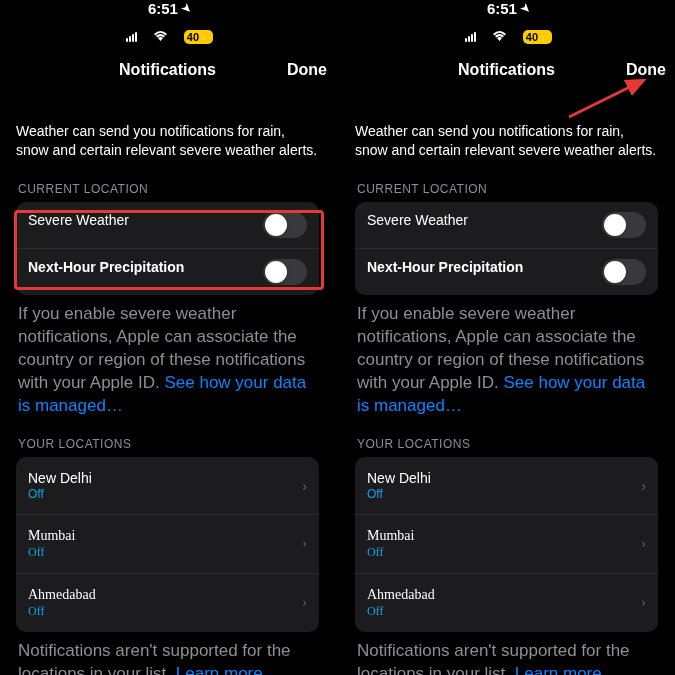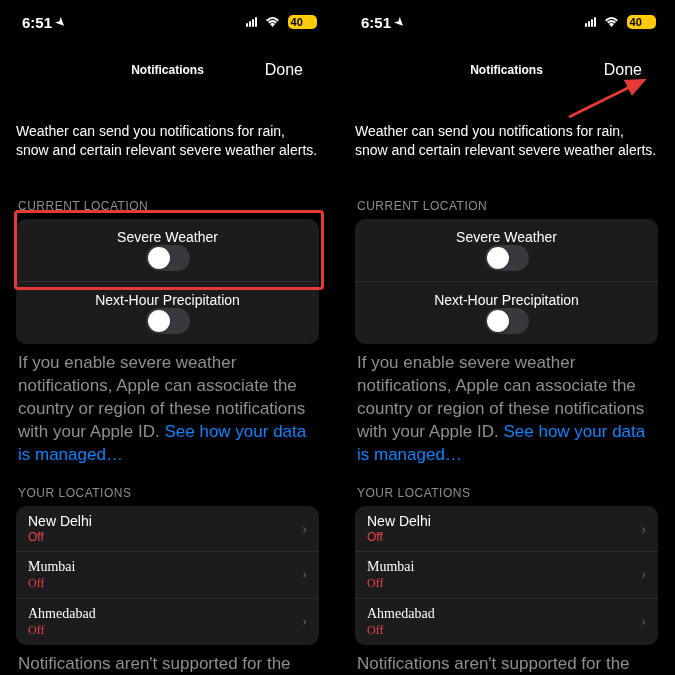--- a/index.html
+++ b/index.html
@@ -21,23 +21,24 @@
     }
     .status-bar {
       height: 44px;
       display: flex;
       justify-content: space-between;
       align-items: center;
       padding: 0 18px 0 22px;
       color: #fff;
       font-size: 15px;
       font-weight: 600;
+      flex-direction: column;
     }
     .status-left { display: flex; align-items: center; gap: 4px; }
-    .status-right { display: flex; align-items: center; gap: 8px; }
+    .status-right { display: flex; align-items: center; gap: 16px; }
     .signal-icon { display: inline-flex; align-items: flex-end; gap: 1px; }
     .signal-bar { width: 2px; background: #fff; border-radius: 1px; }
     .signal-bar:nth-child(1) { height: 4px; }
     .signal-bar:nth-child(2) { height: 6px; }
     .signal-bar:nth-child(3) { height: 8px; }
     .signal-bar:nth-child(4) { height: 10px; }
     .wifi-icon { font-size: 13px; }
     .battery-badge {
       background: #ffcc00;
       color: #000;
@@ -48,59 +49,58 @@
     }
     .nav-bar {
       height: 44px;
       display: flex;
       align-items: center;
       justify-content: center;
       position: relative;
       padding: 0 14px;
       margin-top: 4px;
     }
-    .nav-title { color: #fff; font-size: 12px; font-weight: 600; }
+    .nav-title { color: #fff; font-size: 16px; font-weight: 600; }
     .nav-done {
       position: absolute;
-      right: 32px;
+      right: 8px;
       color: #fff;
       font-size: 16px;
-      font-weight: 400;
+      font-weight: 700;
     }
     .content { padding: 0 16px; }
     .description {
       color: #fff;
       font-size: 14px;
       line-height: 1.35;
       margin-top: 30px;
-      margin-bottom: 39px;
+      margin-bottom: 22px;
     }
     .section-header {
       color: #8e8e93;
       font-size: 12px;
       letter-spacing: 0.5px;
       margin-bottom: 6px;
       padding-left: 2px;
     }
     .list-group {
       background: #1c1c1e;
       border-radius: 10px;
       overflow: hidden;
     }
     .list-row {
       display: flex;
-      align-items: center;
+      align-items: flex-start;
       justify-content: space-between;
       padding: 10px 12px;
       min-height: 40px;
-      flex-direction: column;
-    }
-    .list-row + .list-row { border-top: 0.5px solid #2c2c2e; }
+    }
+    .list-row + .list-row { border-top: 0.5px solid #2c2c2e; font-weight: bold; }
     .row-label { color: #fff; font-size: 14px; }
-    .row-sub { color: #ef4444; font-size: 12px; margin-top: 1px; }
+    .row-sub { color: #0ea5e9; font-size: 12px; margin-top: 1px; }
     .row-main { display: flex; flex-direction: column; }
     .chevron { color: #636366; font-size: 14px; }
     .toggle {
       width: 44px;
       height: 26px;
       background: #39393d;
       border-radius: 13px;
       position: relative;
       flex-shrink: 0;
     }
@@ -130,21 +130,21 @@
       pointer-events: none;
     }
     .arrow-annotation {
       position: absolute;
       pointer-events: none;
     }
     .location-row {
       display: flex;
       align-items: center;
       justify-content: space-between;
-      padding: 7px 12px;
+      padding: 13px 12px;
     }
     .location-row + .location-row { border-top: 0.5px solid #2c2c2e; font-family: Liberation Serif, serif; }
     .loc-arrow-icon { font-size: 11px; transform: rotate(45deg); display:inline-block; }
   </style>
 </head>
 <body>
 
 <div class="screen">
   <div class="status-bar">
     <div class="status-left">

